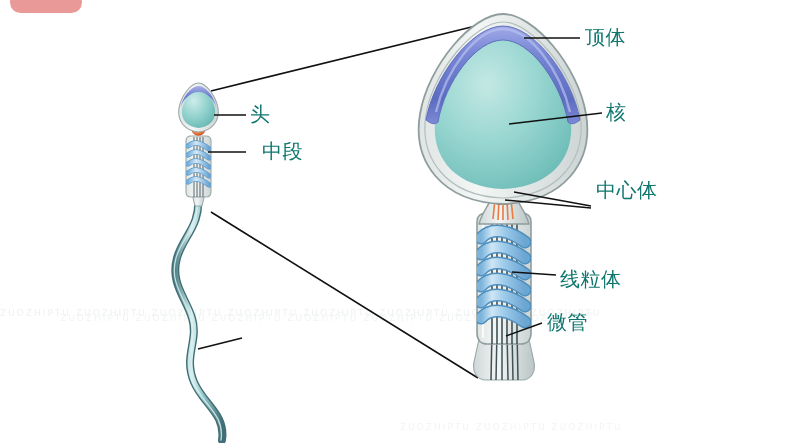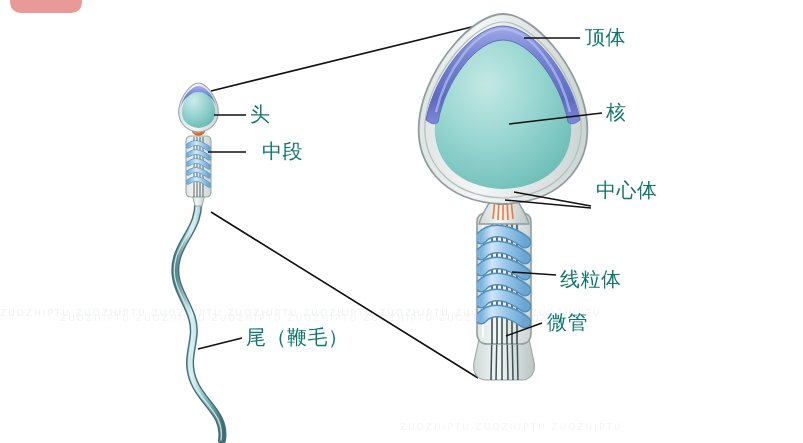--- a/index.html
+++ b/index.html
@@ -293,21 +293,20 @@
       <line x1="509" y1="124" x2="602" y2="113"></line>
       <line x1="505" y1="200" x2="591" y2="208"></line>
       <line x1="514" y1="192" x2="591" y2="206"></line>
       <line x1="512" y1="272" x2="556" y2="275"></line>
       <line x1="506" y1="336" x2="542" y2="323"></line>
     </g>
   </svg>
 
   <div class="label-text" style="left:250px; top:104px;">头</div>
   <div class="label-text" style="left:262px; top:141px;">中段</div>
-  <div class="label-text" style="left:246px; top:327px;">尾（鞭毛）</div>
 
   <div class="label-text" style="left:585px; top:27px;">顶体</div>
   <div class="label-text" style="left:606px; top:102px;">核</div>
   <div class="label-text" style="left:596px; top:180px;">中心体</div>
   <div class="label-text" style="left:560px; top:269px;">线粒体</div>
   <div class="label-text" style="left:547px; top:312px;text-align:right;">微管</div>
 
 </div>
 
 </body></html>

